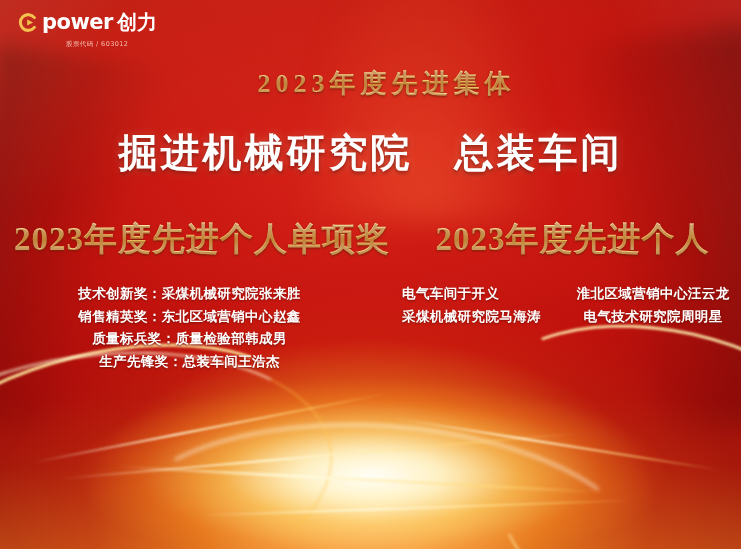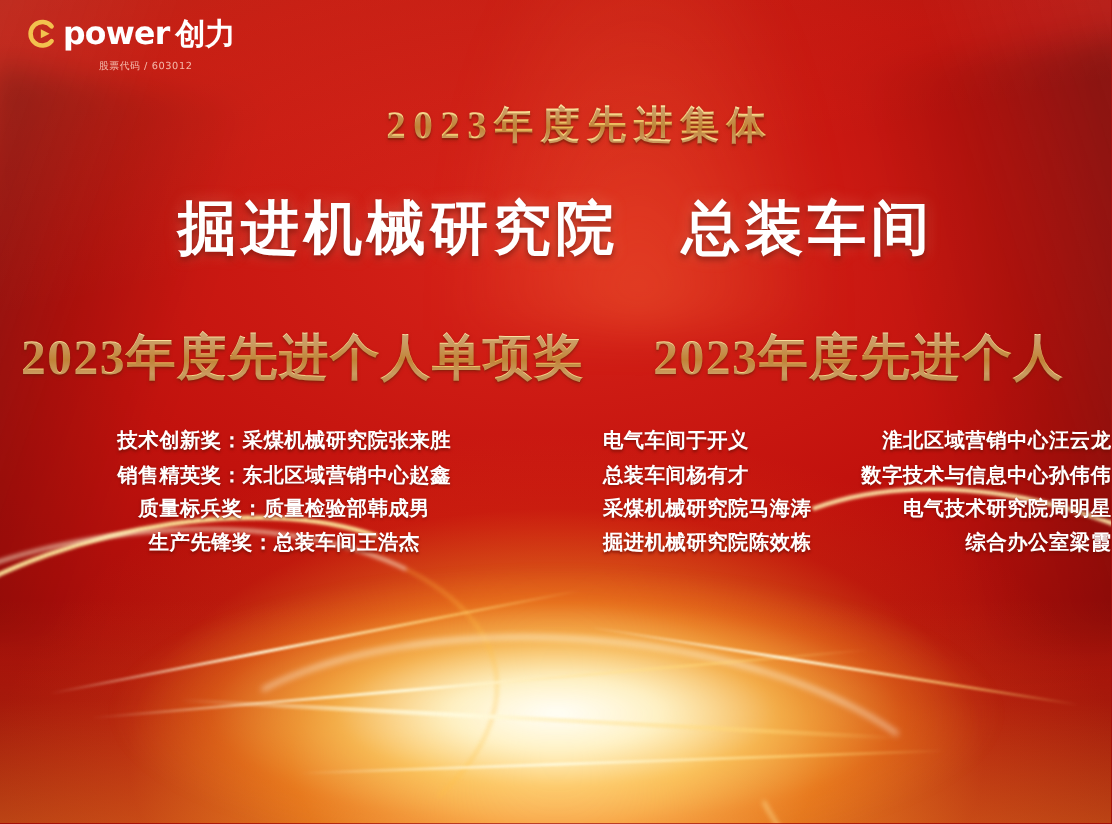--- a/index.html
+++ b/index.html
@@ -112,21 +112,21 @@
     text-align:center;font-size:13.5px;line-height:22.5px;font-weight:bold;color:#ffffff;
     letter-spacing:0.4px;white-space:nowrap;
     text-shadow:0 1px 2px rgba(110,15,5,0.8);
   }
   .person-row{display:flex;line-height:22.5px;}
   .person{
     font-size:13.5px;line-height:22.5px;font-weight:bold;color:#ffffff;letter-spacing:0.4px;
     white-space:nowrap;text-shadow:0 1px 2px rgba(110,15,5,0.8);
   }
   .person.a{width:168px;text-align:left;padding-left:10px;}
-  .person.b{width:181px;text-align:right;}
+  .person.b{width:181px;text-align:center;}
 </style>
 </head>
 <body>
 
 <div id="stage">
 
   <div class="fold f1"></div>
   <div class="fold f2"></div>
   <div class="fold f3"></div>
   <div class="fold f4"></div>
@@ -166,30 +166,22 @@
       <div class="award-line">销售精英奖：东北区域营销中心赵鑫</div>
       <div class="award-line">质量标兵奖：质量检验部韩成男</div>
       <div class="award-line">生产先锋奖：总装车间王浩杰</div>
     </div>
     <div class="rcol">
       <div class="person-row">
         <span class="person a">电气车间于开义</span>
         <span class="person b">淮北区域营销中心汪云龙</span>
       </div>
       <div class="person-row">
-        <span class="person a">总装车间杨有才</span>
-        <span class="person b">数字技术与信息中心孙伟伟</span>
-      </div>
-      <div class="person-row">
         <span class="person a">采煤机械研究院马海涛</span>
         <span class="person b">电气技术研究院周明星</span>
-      </div>
-      <div class="person-row">
-        <span class="person a">掘进机械研究院陈效栋</span>
-        <span class="person b">综合办公室梁霞</span>
       </div>
     </div>
   </div>
 
   <div class="glow-wrap">
     <div class="haze"></div>
     <div class="glow-core"></div>
     <div class="ring r1"></div>
     <div class="ring r2"></div>
     <div class="ring r3"></div>

